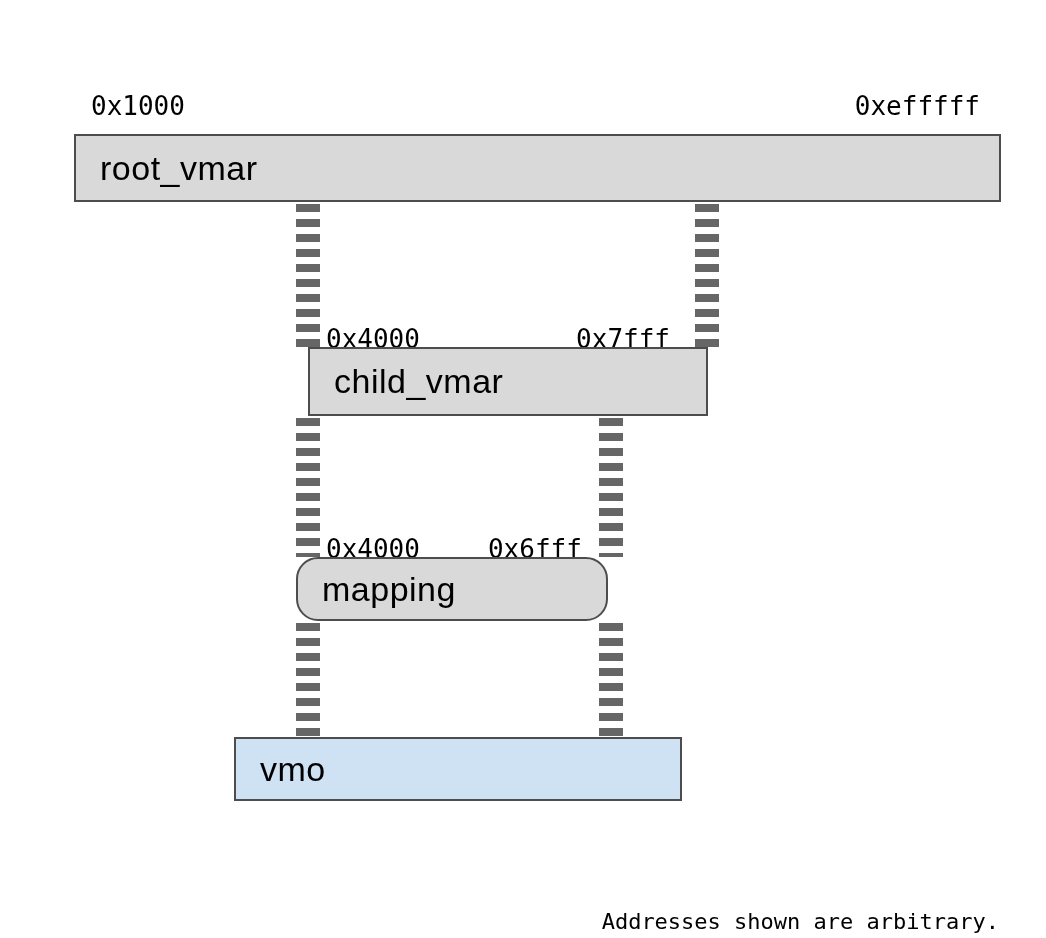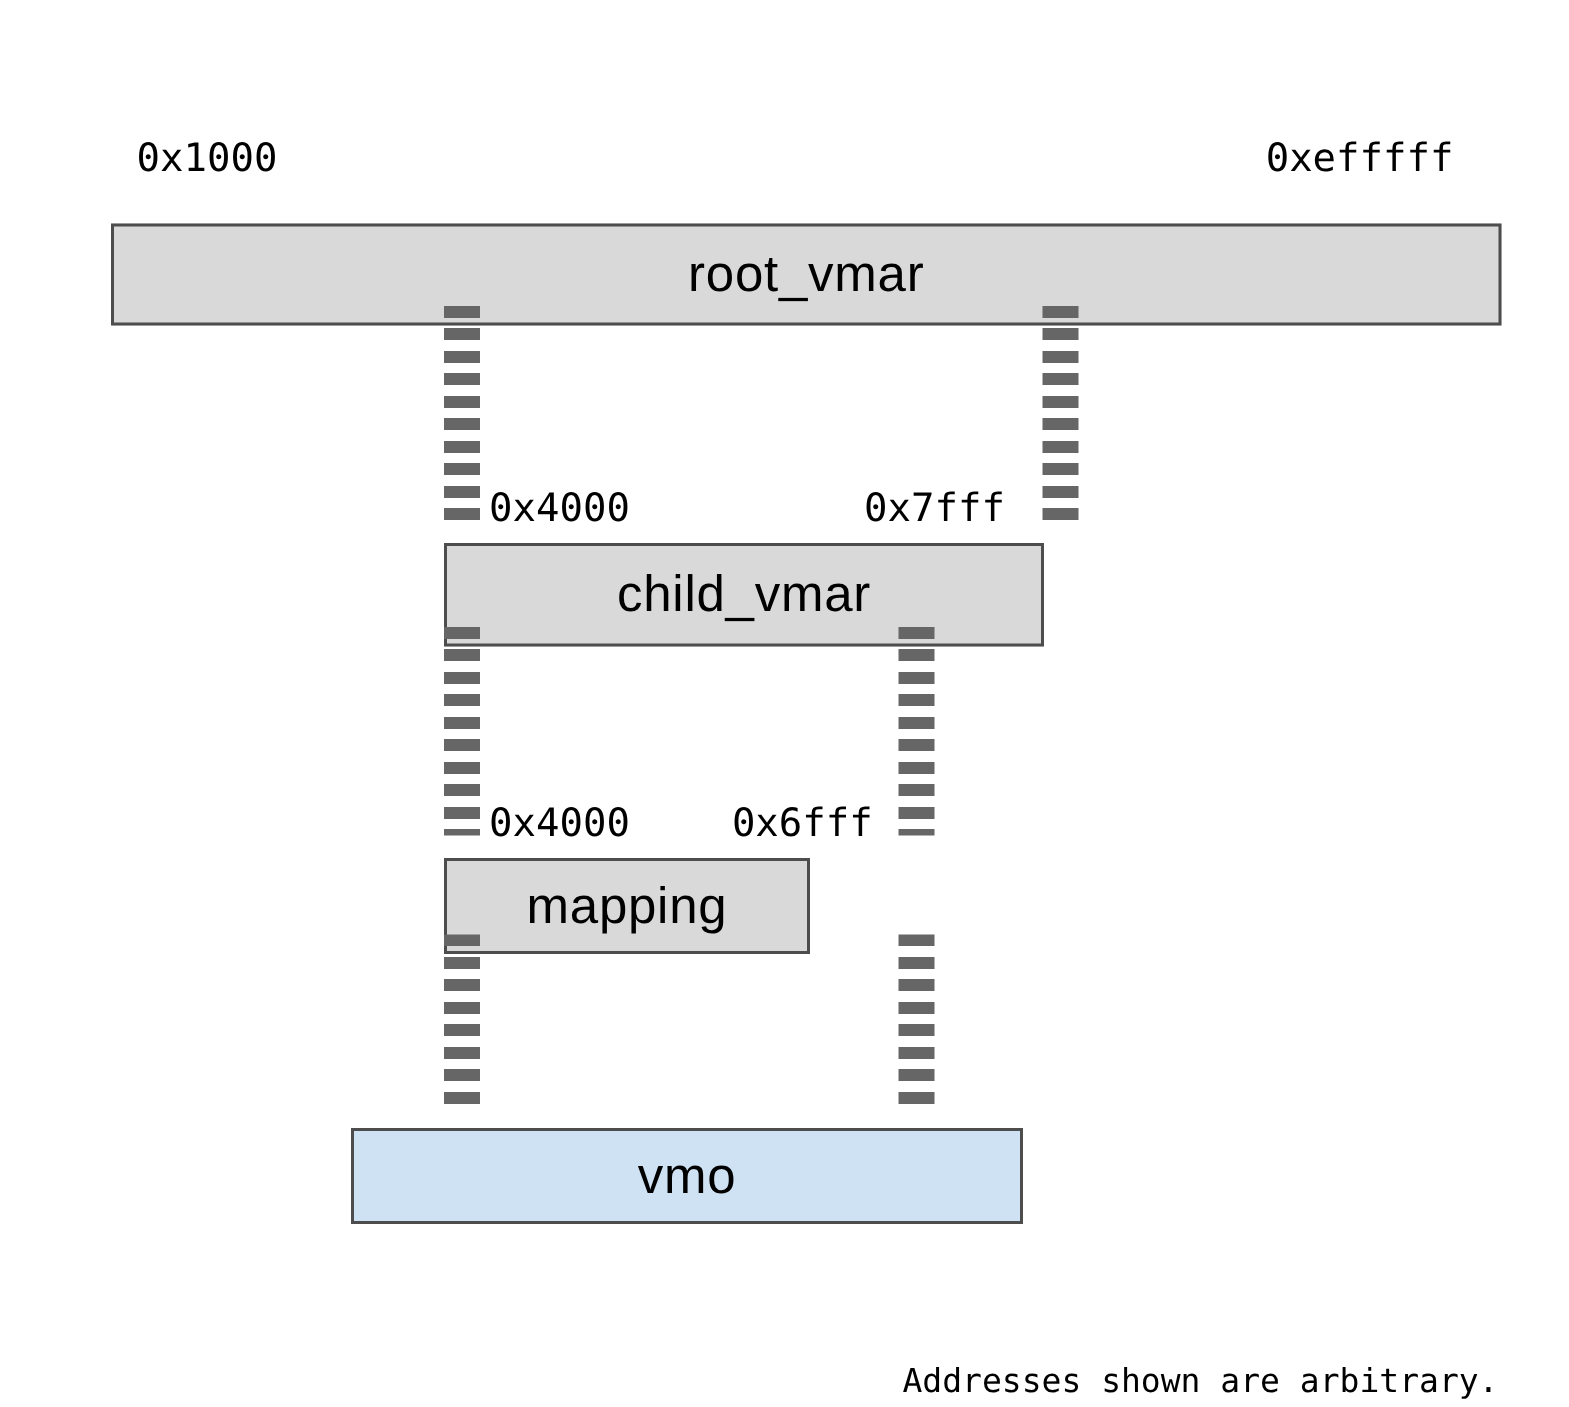--- a/index.html
+++ b/index.html
@@ -37,24 +37,23 @@
     line-height: 30px;
     color: var(--text-color);
     gap: 44px;
   }
   .box {
     position: absolute;
     background: var(--box-fill);
     border: 2.5px solid var(--box-border);
     display: flex;
     align-items: center;
-    justify-content: center;
+    justify-content: flex-start;
     font-size: 34px;
     letter-spacing: 0.5px;
-    margin-top: 15px;
   }
   .box.blue { background: var(--vmo-fill); }
   .vdash {
     position: absolute;
     width: 2px;
     background: repeating-linear-gradient(
       to bottom,
       var(--dash-color) 0px, var(--dash-color) 8px,
       transparent 8px, transparent 15px
     );
@@ -70,47 +69,47 @@
     color: var(--text-color);
     margin-left: 19px;
   }
 </style>
 </head>
 <body>
 
 <div class="canvas">
 
   <span class="addr" style="left:55px; top:55px;">0x1000</span>
-  <span class="addr" style="right:89px; top:55px;">0xefffff</span>
+  <span class="addr" style="right:78px; top:55px;">0xefffff</span>
 
   <div class="box" style="left:50px; top:110px; width:927px; height:68px;">
     <span>root_vmar</span>
   </div>
 
   <div class="vdash" style="left:272px; top:180px; height:143px;"></div>
   <div class="vdash" style="left:671px; top:180px; height:143px;"></div>
 
   <div class="addr-row" style="left:278px; top:276px; width:392px;">
     <span>0x4000</span>
     <span>0x7fff</span>
   </div>
 
-  <div class="box" style="left:272px; top:323px; width:400px; height:69px;">
+  <div class="box" style="left:284px; top:323px; width:400px; height:69px;">
     <span>child_vmar</span>
   </div>
 
   <div class="vdash" style="left:272px; top:394px; height:139px;"></div>
   <div class="vdash" style="left:575px; top:394px; height:139px;"></div>
 
   <div class="addr-row" style="left:278px; top:486px; width:294px;">
     <span>0x4000</span>
     <span>0x6fff</span>
   </div>
 
-  <div class="box" style="left:272px; top:533px; width:244px; height:64px;">
+  <div class="box" style="left:272px; top:533px; width:312px; height:64px;border-radius:22px;">
     <span>mapping</span>
   </div>
 
   <div class="vdash" style="left:272px; top:599px; height:114px;"></div>
   <div class="vdash" style="left:575px; top:599px; height:114px;"></div>
 
   <div class="box blue" style="left:210px; top:713px; width:448px; height:64px;">
     <span>vmo</span>
   </div>
 

